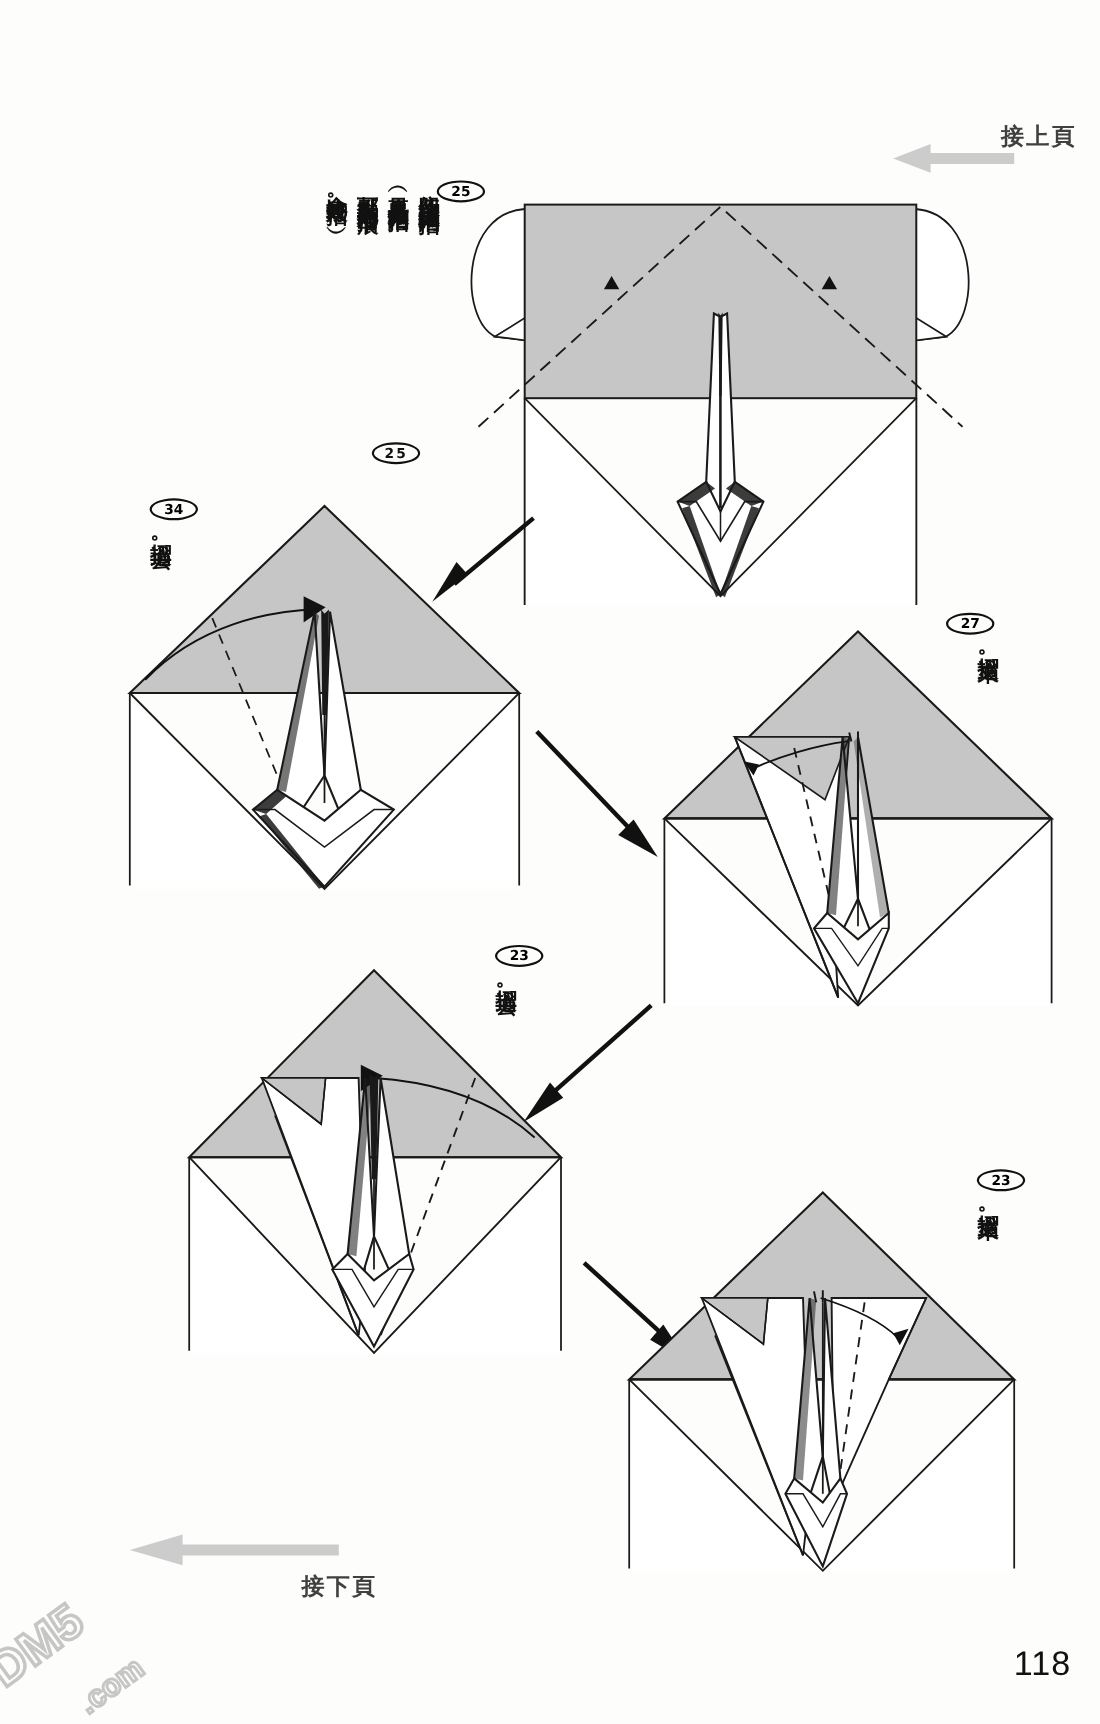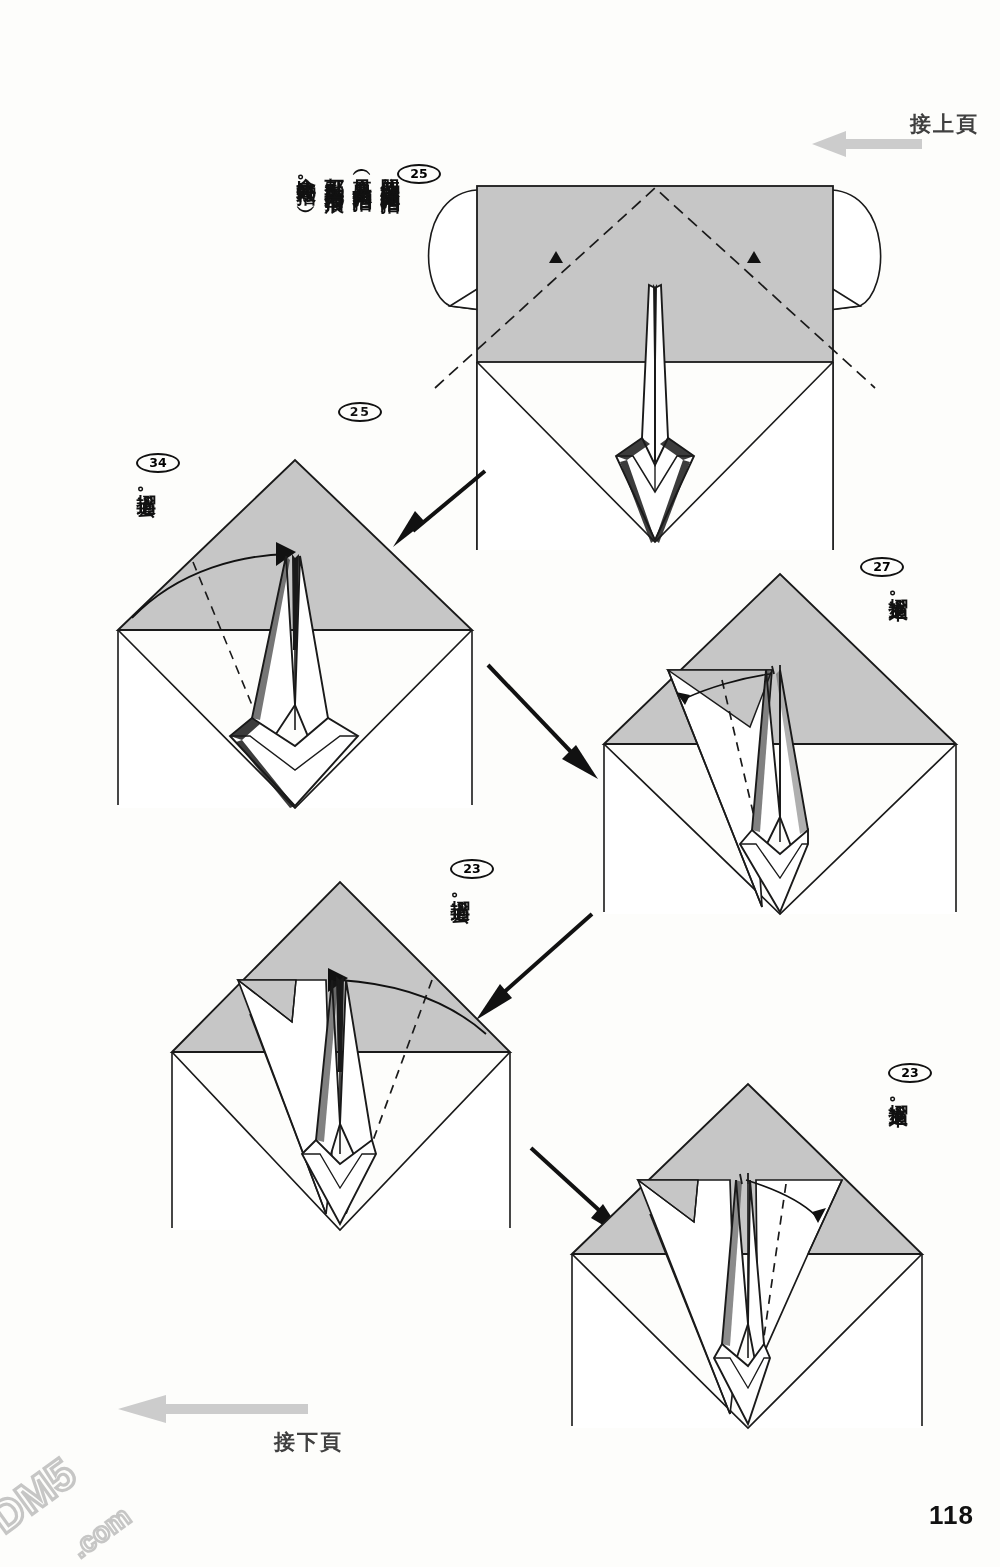--- a/index.html
+++ b/index.html
@@ -36,21 +36,21 @@
   
   .turn-note{
     position:absolute;
     font-size:21px;font-weight:700;color:#404040;letter-spacing:2px;
     font-family:Liberation Serif, serif;
   }
   .turn-arrow{position:absolute;}
 
   .pagenum{
     position:absolute;right:26px;bottom:36px;
-    font-size:26px;font-weight:700;color:#111;
+    font-size:31px;font-weight:400;color:#111;
     font-family:"Liberation Sans",sans-serif;
     letter-spacing:1px;
   }
 
   .watermark{
     position:absolute;left:-6px;bottom:-6px;
     width:170px;height:150px;opacity:.55;
     pointer-events:none;
   }
 

